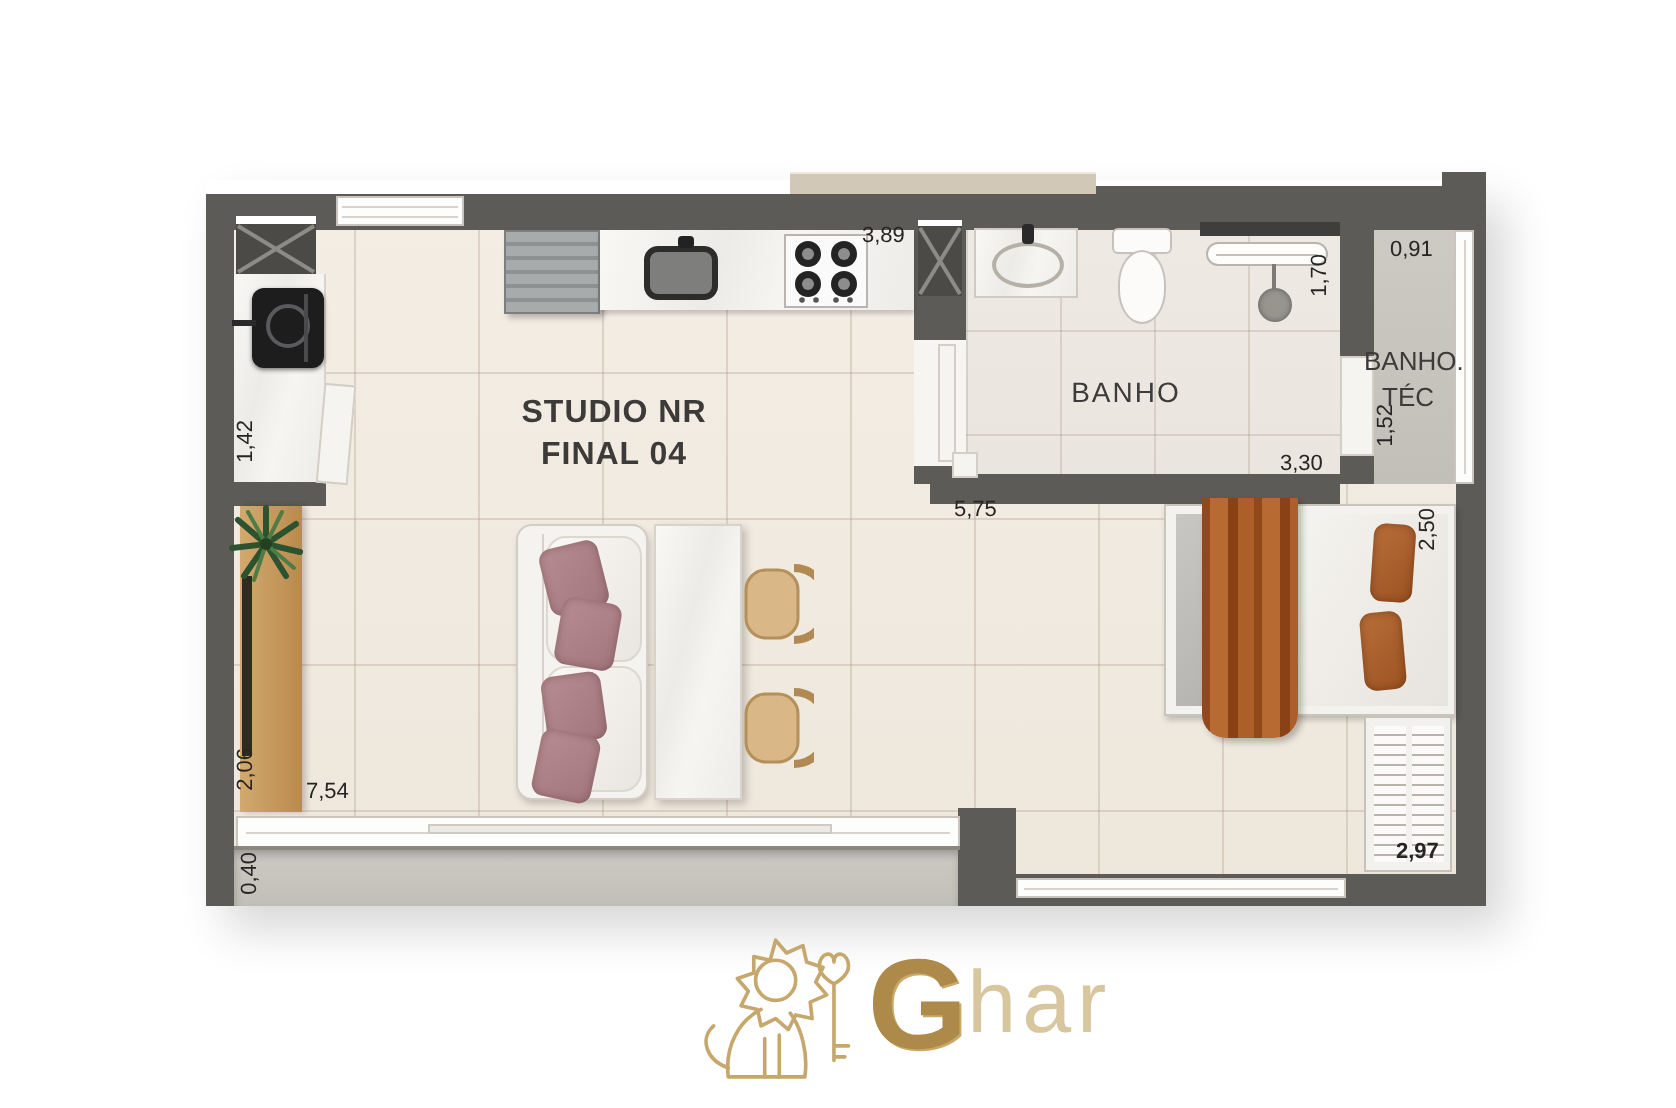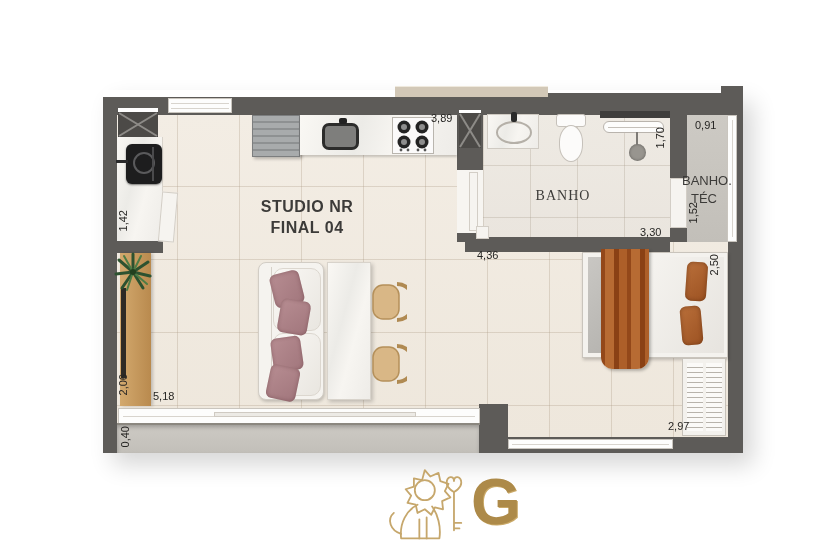--- a/index.html
+++ b/index.html
@@ -213,47 +213,48 @@
     <i style="left:95px;width:200px;top:3px;height:3px;background:#eceae5;border:1px solid #cfcac2;"></i>
   </div>
   <div class="abs" style="left:117px;top:423px;width:363px;height:2px;background:#8b877f;"></div>
 
   <div class="dim" style="left:431px;top:112px;">3,89</div>
   <div class="dimv" style="left:117px;top:210px;">1,42</div>
   <div class="dim" style="left:695px;top:119px;">0,91</div>
   <div class="dimv" style="left:654px;top:127px;">1,70</div>
   <div class="dim" style="left:640px;top:226px;">3,30</div>
   <div class="dimv" style="left:687px;top:202px;">1,52</div>
-  <div class="dim" style="left:477px;top:249px;">4,36</div>
+  <div class="dim" style="left:477px;top:249px;">5,75</div>
   <div class="dimv" style="left:708px;top:254px;">2,50</div>
   <div class="dimv" style="left:117px;top:374px;">2,06</div>
-  <div class="dim" style="left:153px;top:390px;">5,18</div>
+  <div class="dim" style="left:153px;top:390px;">7,54</div>
   <div class="dimv" style="left:119px;top:426px;">0,40</div>
-  <div class="dim" style="left:668px;top:420px;">2,97</div>
+  <div class="dim" style="left:698px;top:420px;font-weight:bold;">2,97</div>
 
   <div class="roomlabel" style="left:227px;top:196px;width:160px;font-size:16px;font-weight:700;line-height:21px;letter-spacing:.5px;">
     <div>STUDIO NR</div>
     <div>FINAL 04</div>
   </div>
-  <div class="roomlabel" style="left:528px;top:188px;width:70px;font-size:14px;letter-spacing:1px;font-family:Liberation Serif, serif;">BANHO</div>
+  <div class="roomlabel" style="left:528px;top:188px;width:70px;font-size:14px;letter-spacing:1px;">BANHO</div>
   <div class="roomlabel" style="left:682px;top:172px;width:44px;font-size:13px;line-height:18px;">
     <div>BANHO.</div>
     <div>TÉC</div>
   </div>
 
   <div class="logo">
     <svg width="92" height="82" viewBox="0 0 100 90" fill="none" stroke="#c6a76c" stroke-width="2" stroke-linecap="round" stroke-linejoin="round">
 
       <path d="M52,10 l6,7 l9,-4 l2,9 l9,3 l-4,8 l6,7 l-9,4 l1,9 l-9,-2 l-4,8 l-7,-6 l-8,4 l-2,-9 l-9,-2 l4,-8 l-6,-7 l9,-3 l0,-9 l9,2 z"></path>
       <circle cx="52" cy="32" r="11"></circle>
 
       <path d="M44,48 C32,54 24,68 26,85 L68,85 C70,72 66,58 60,50"></path>
       <path d="M54,62 L54,85 M46,64 L46,85"></path>
 
       <path d="M26,80 C14,76 10,64 18,57"></path>
 
       <path d="M76,24 C76,17 84,15 84,22 C84,15 92,17 92,24 C92,30 84,34 84,34 C84,34 76,30 76,24 Z"></path>
       <path d="M84,34 L84,76 M84,68 L92,68 M84,74 L90,74"></path>
     </svg>
     <span class="g">G</span>
+    <span class="rest">har</span>
   </div>
 
 </div>
 
 </body></html>

